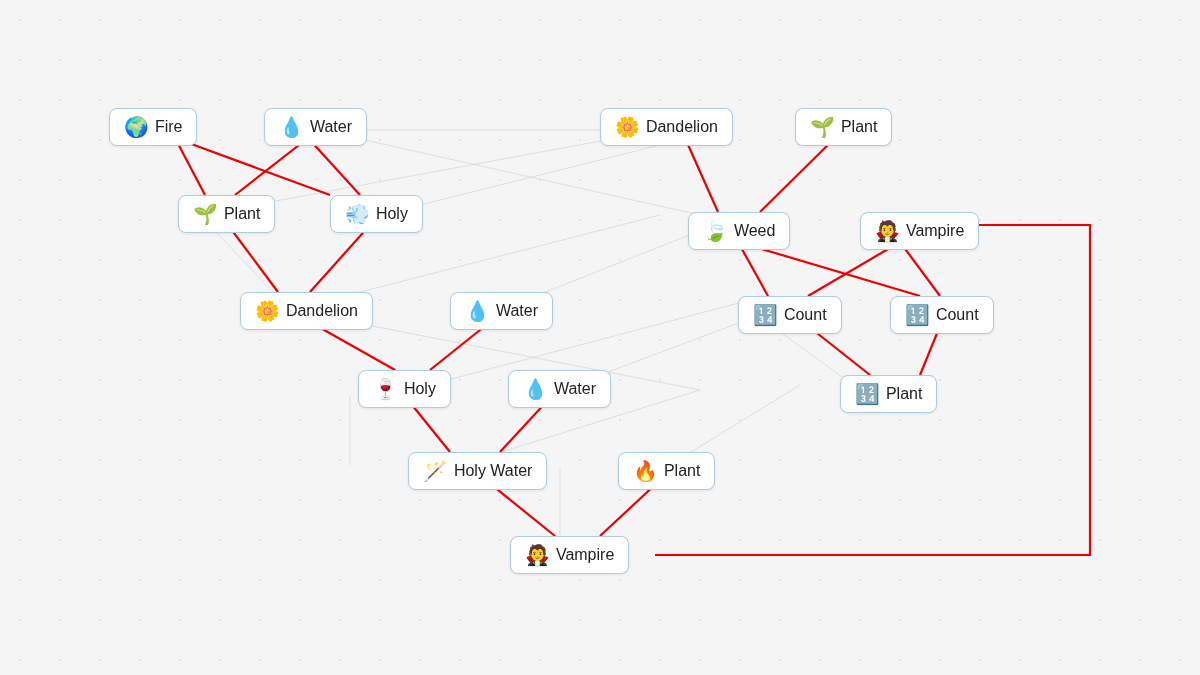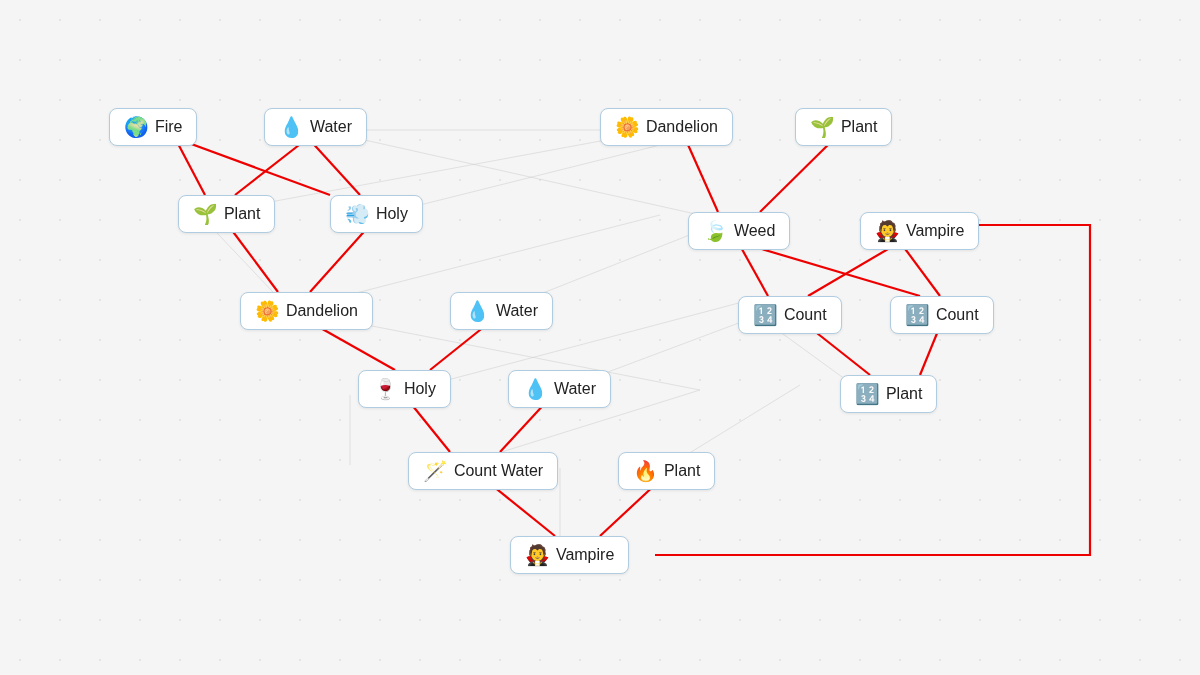--- a/index.html
+++ b/index.html
@@ -225,21 +225,21 @@
     <div class="node" style="left: 508px; top: 370px;">
       <span class="emoji">💧</span>
       <span>Water</span>
     </div>
     <div class="node" style="left: 840px; top: 375px;">
       <span class="emoji">🔢</span>
       <span>Plant</span>
     </div>
     <div class="node" style="left: 408px; top: 452px;">
       <span class="emoji">🪄</span>
-      <span>Count Water</span>
+      <span>Holy Water</span>
     </div>
     <div class="node" style="left: 618px; top: 452px;">
       <span class="emoji">🔥</span>
       <span>Plant</span>
     </div>
     <div class="node" style="left: 510px; top: 536px;">
       <span class="emoji">🧛</span>
       <span>Vampire</span>
     </div>
   </div>

